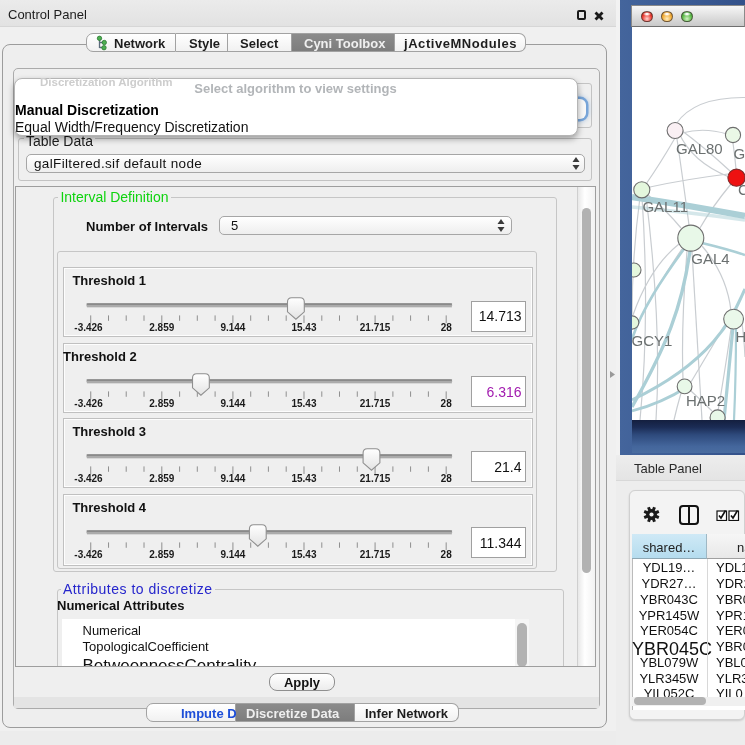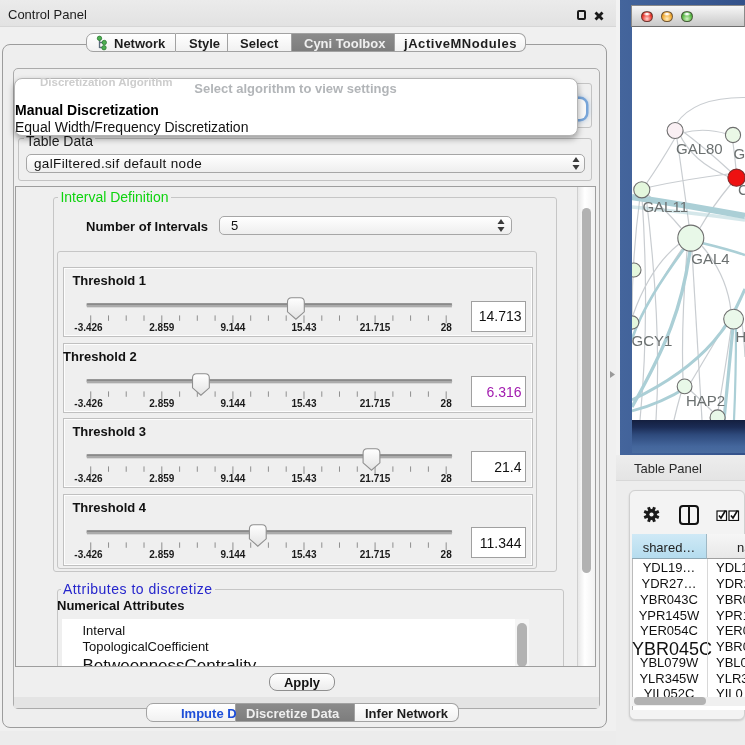--- a/index.html
+++ b/index.html
@@ -125,21 +125,21 @@
       <text x="312.1" y="63.6" font-size="10" font-weight="bold" fill="#1a1a1a" text-anchor="middle" font-family="Liberation Sans">21.715</text>
       <text x="383.2" y="63.6" font-size="10" font-weight="bold" fill="#1a1a1a" text-anchor="middle" font-family="Liberation Sans">28</text>
       <g transform="translate(194.8,0)">
         <path d="M-8.4 35 Q-8.4 30.8 -4.2 30.8 L4.2 30.8 Q8.4 30.8 8.4 35 L8.4 44.8 L0 52.2 L-8.4 44.8 Z" fill="url(#thg)" stroke="#8f8f8f" stroke-width="1.1"></path>
       </g>
     </svg><div class="abs" style="left:454.5px;top:340.3px;width:55px;height:31px;background:#fff;border:1px solid #a0a0a0;"></div><div class="lbl" style="left:454.5px;top:348.1px;width:51px;text-align:right;font-size:14px;color:#111;">11.344</div>
 <div class="group" style="left:40.5px;top:401.5px;width:507px;height:90px;border-color:#c6c6c6;"></div>
 <div class="gtitle" style="left:44.9px;top:394.5px;color:#2525cc;letter-spacing:0.5px;">Attributes to discretize</div>
 <div class="lbl" style="left:41px;top:411px;font-size:13px;font-weight:bold;color:#111;">Numerical Attributes</div>
 <div class="abs" style="left:46.1px;top:431.5px;width:453px;height:47.5px;background:#ffffff;"></div>
-<div class="lbl" style="left:66.5px;top:435.5px;font-size:13px;color:#111;">Interval</div>
+<div class="lbl" style="left:66.5px;top:435.5px;font-size:13px;color:#111;">Numerical</div>
 <div class="lbl" style="left:66.5px;top:452.2px;font-size:13px;color:#111;">TopologicalCoefficient</div>
 <div class="lbl" style="left:66.5px;top:469px;font-size:17px;color:#111;">BetweennessCentrality</div>
 <div class="abs" style="left:499.1px;top:431.5px;width:14px;height:47.5px;background:#f5f5f5;"></div>
 <div class="abs" style="left:500.5px;top:435.7px;width:10px;height:44px;background:#b2b2b2;border-radius:5px;"></div>
 </div>
 <div class="abs" style="left:269px;top:673px;width:66px;height:18px;background:linear-gradient(#ffffff,#ececec);border:1px solid #8f8f8f;border-radius:8px;"></div>
 <div class="lbl" style="left:0;top:675px;width:604px;text-align:center;font-size:13px;font-weight:bold;color:#111;">Apply</div>
 <div class="abs" style="left:14px;top:697px;width:585px;height:11px;background:#e4e4e4;"></div>
 <div class="abs" style="left:146px;top:703px;width:90px;height:19px;background:linear-gradient(#ffffff,#f1f1f1);border:1px solid #a2a2a2;border-radius:7px 0 0 7px;border-left-width:1px;"></div>
 <div class="lbl" style="left:156px;top:706px;font-size:13px;font-weight:bold;color:#1d4ed8;margin-left:25px;">Impute Data</div>

